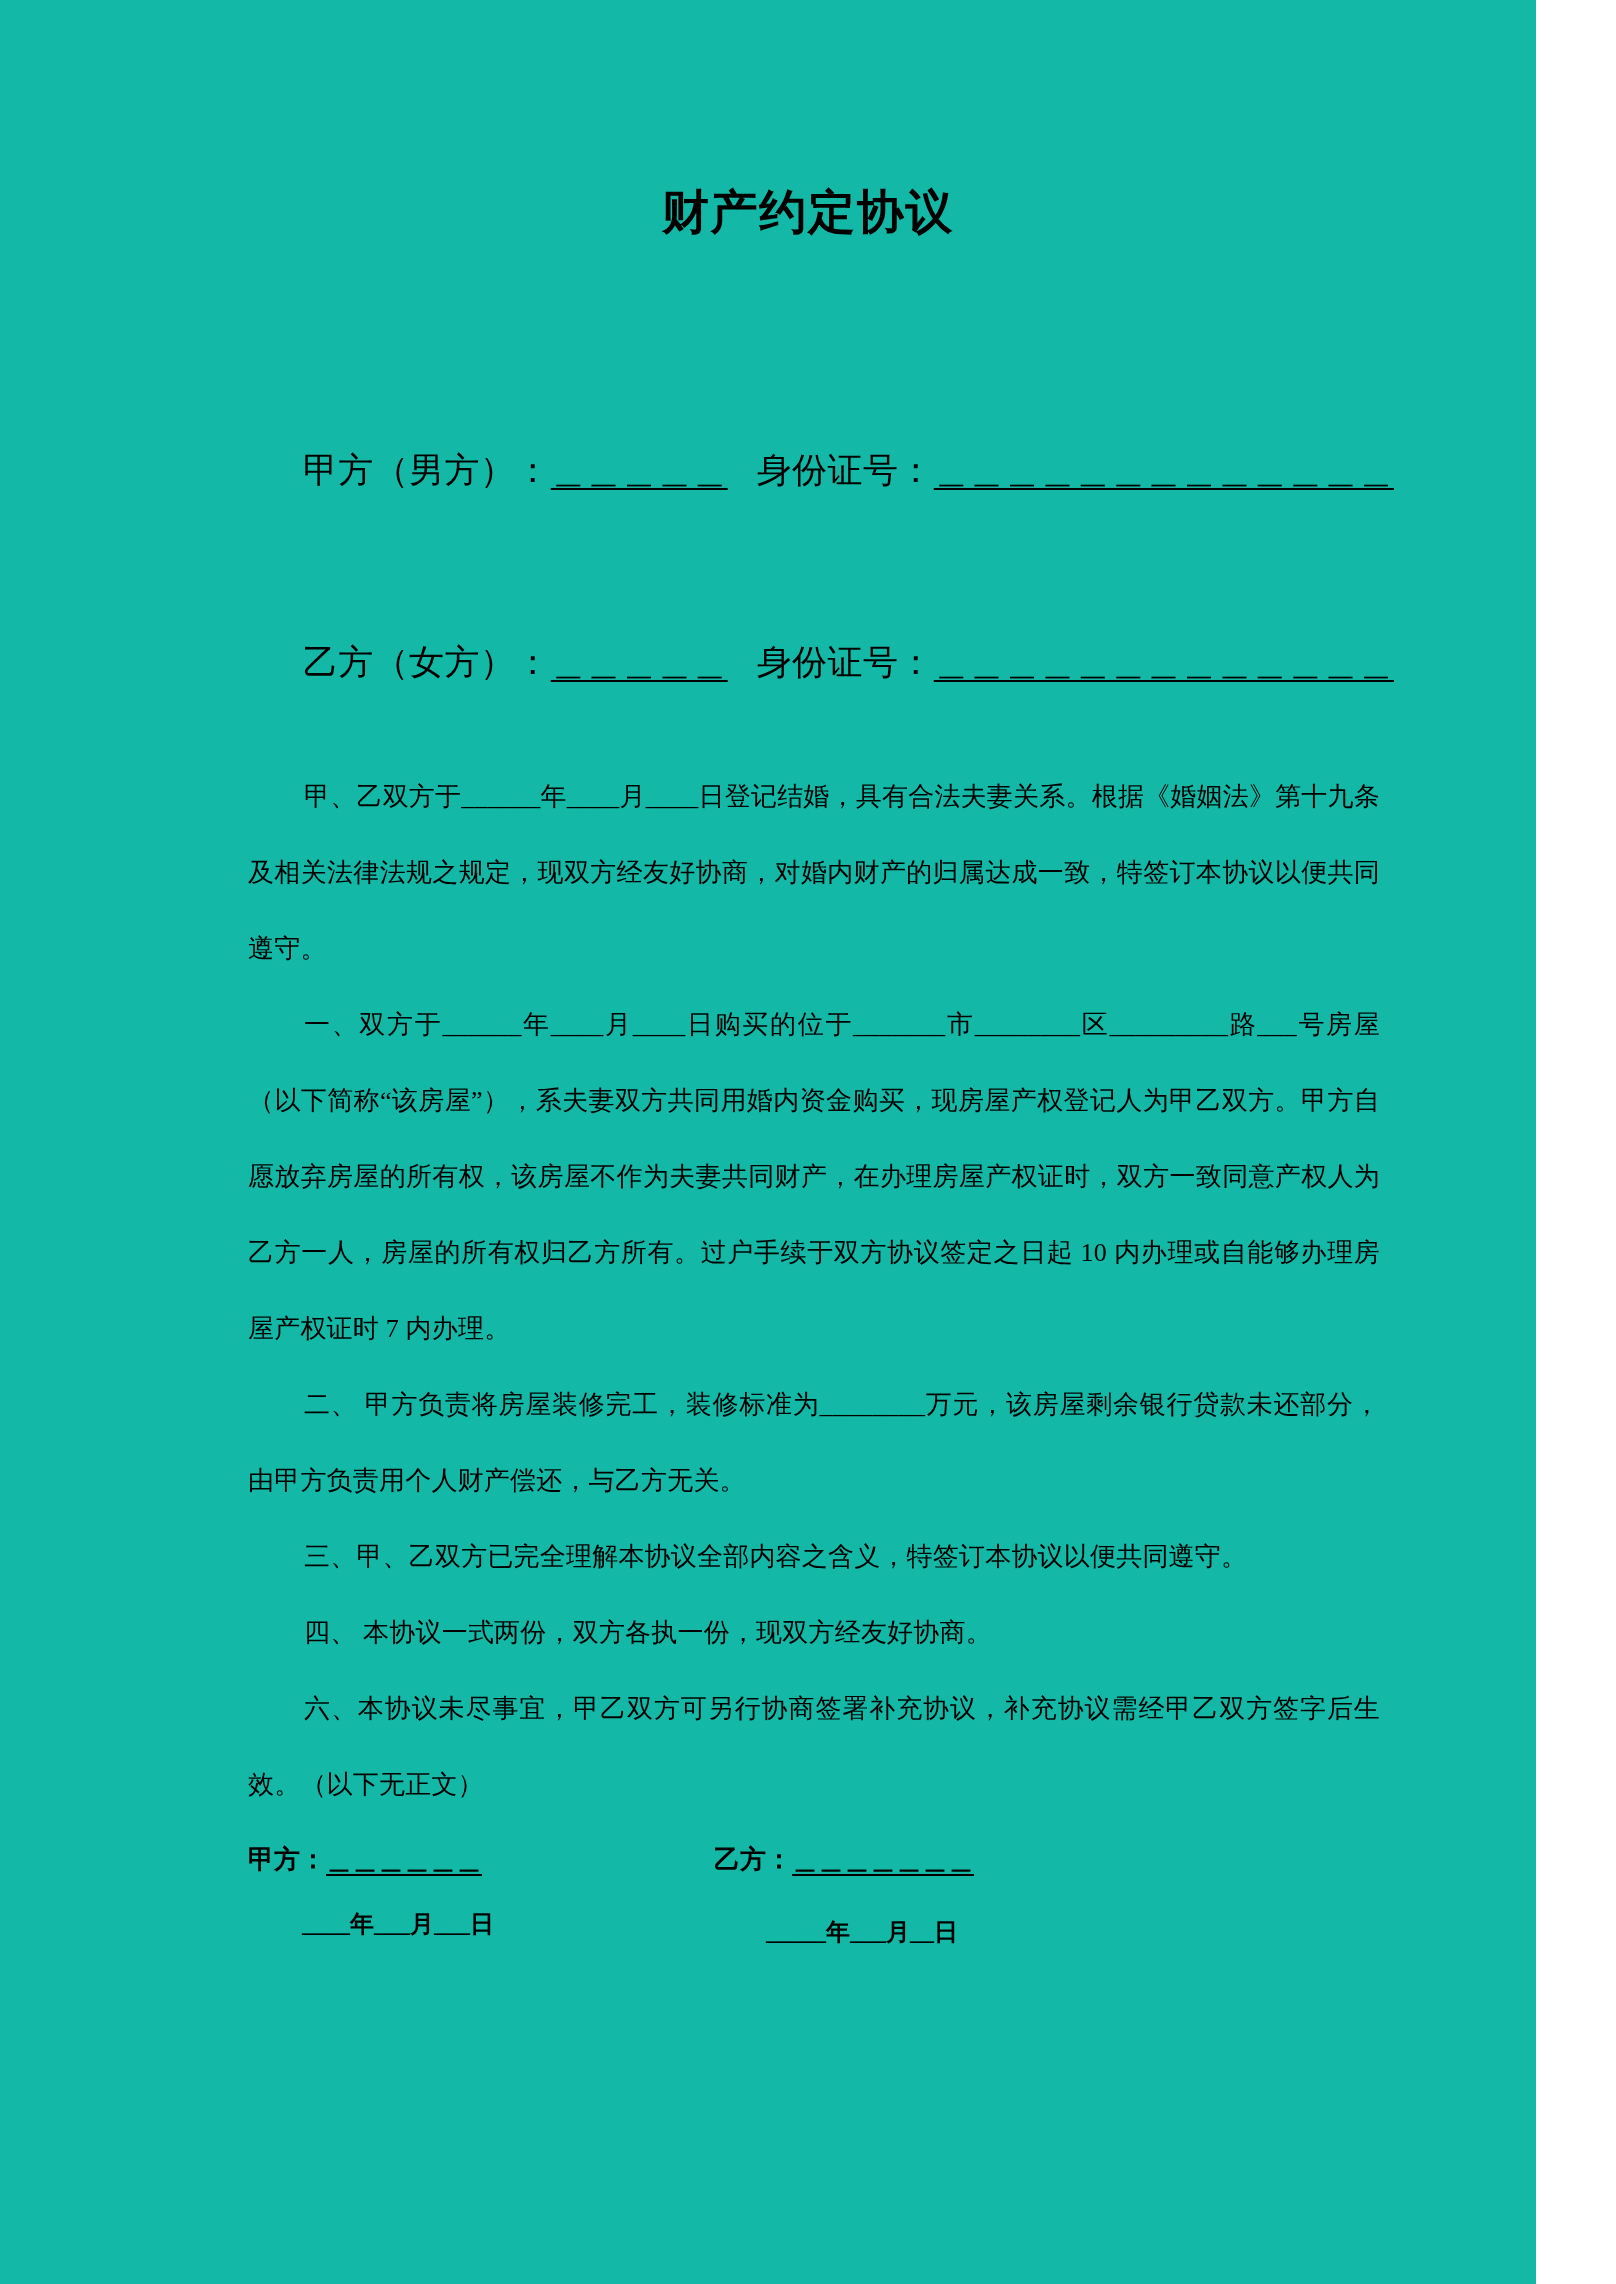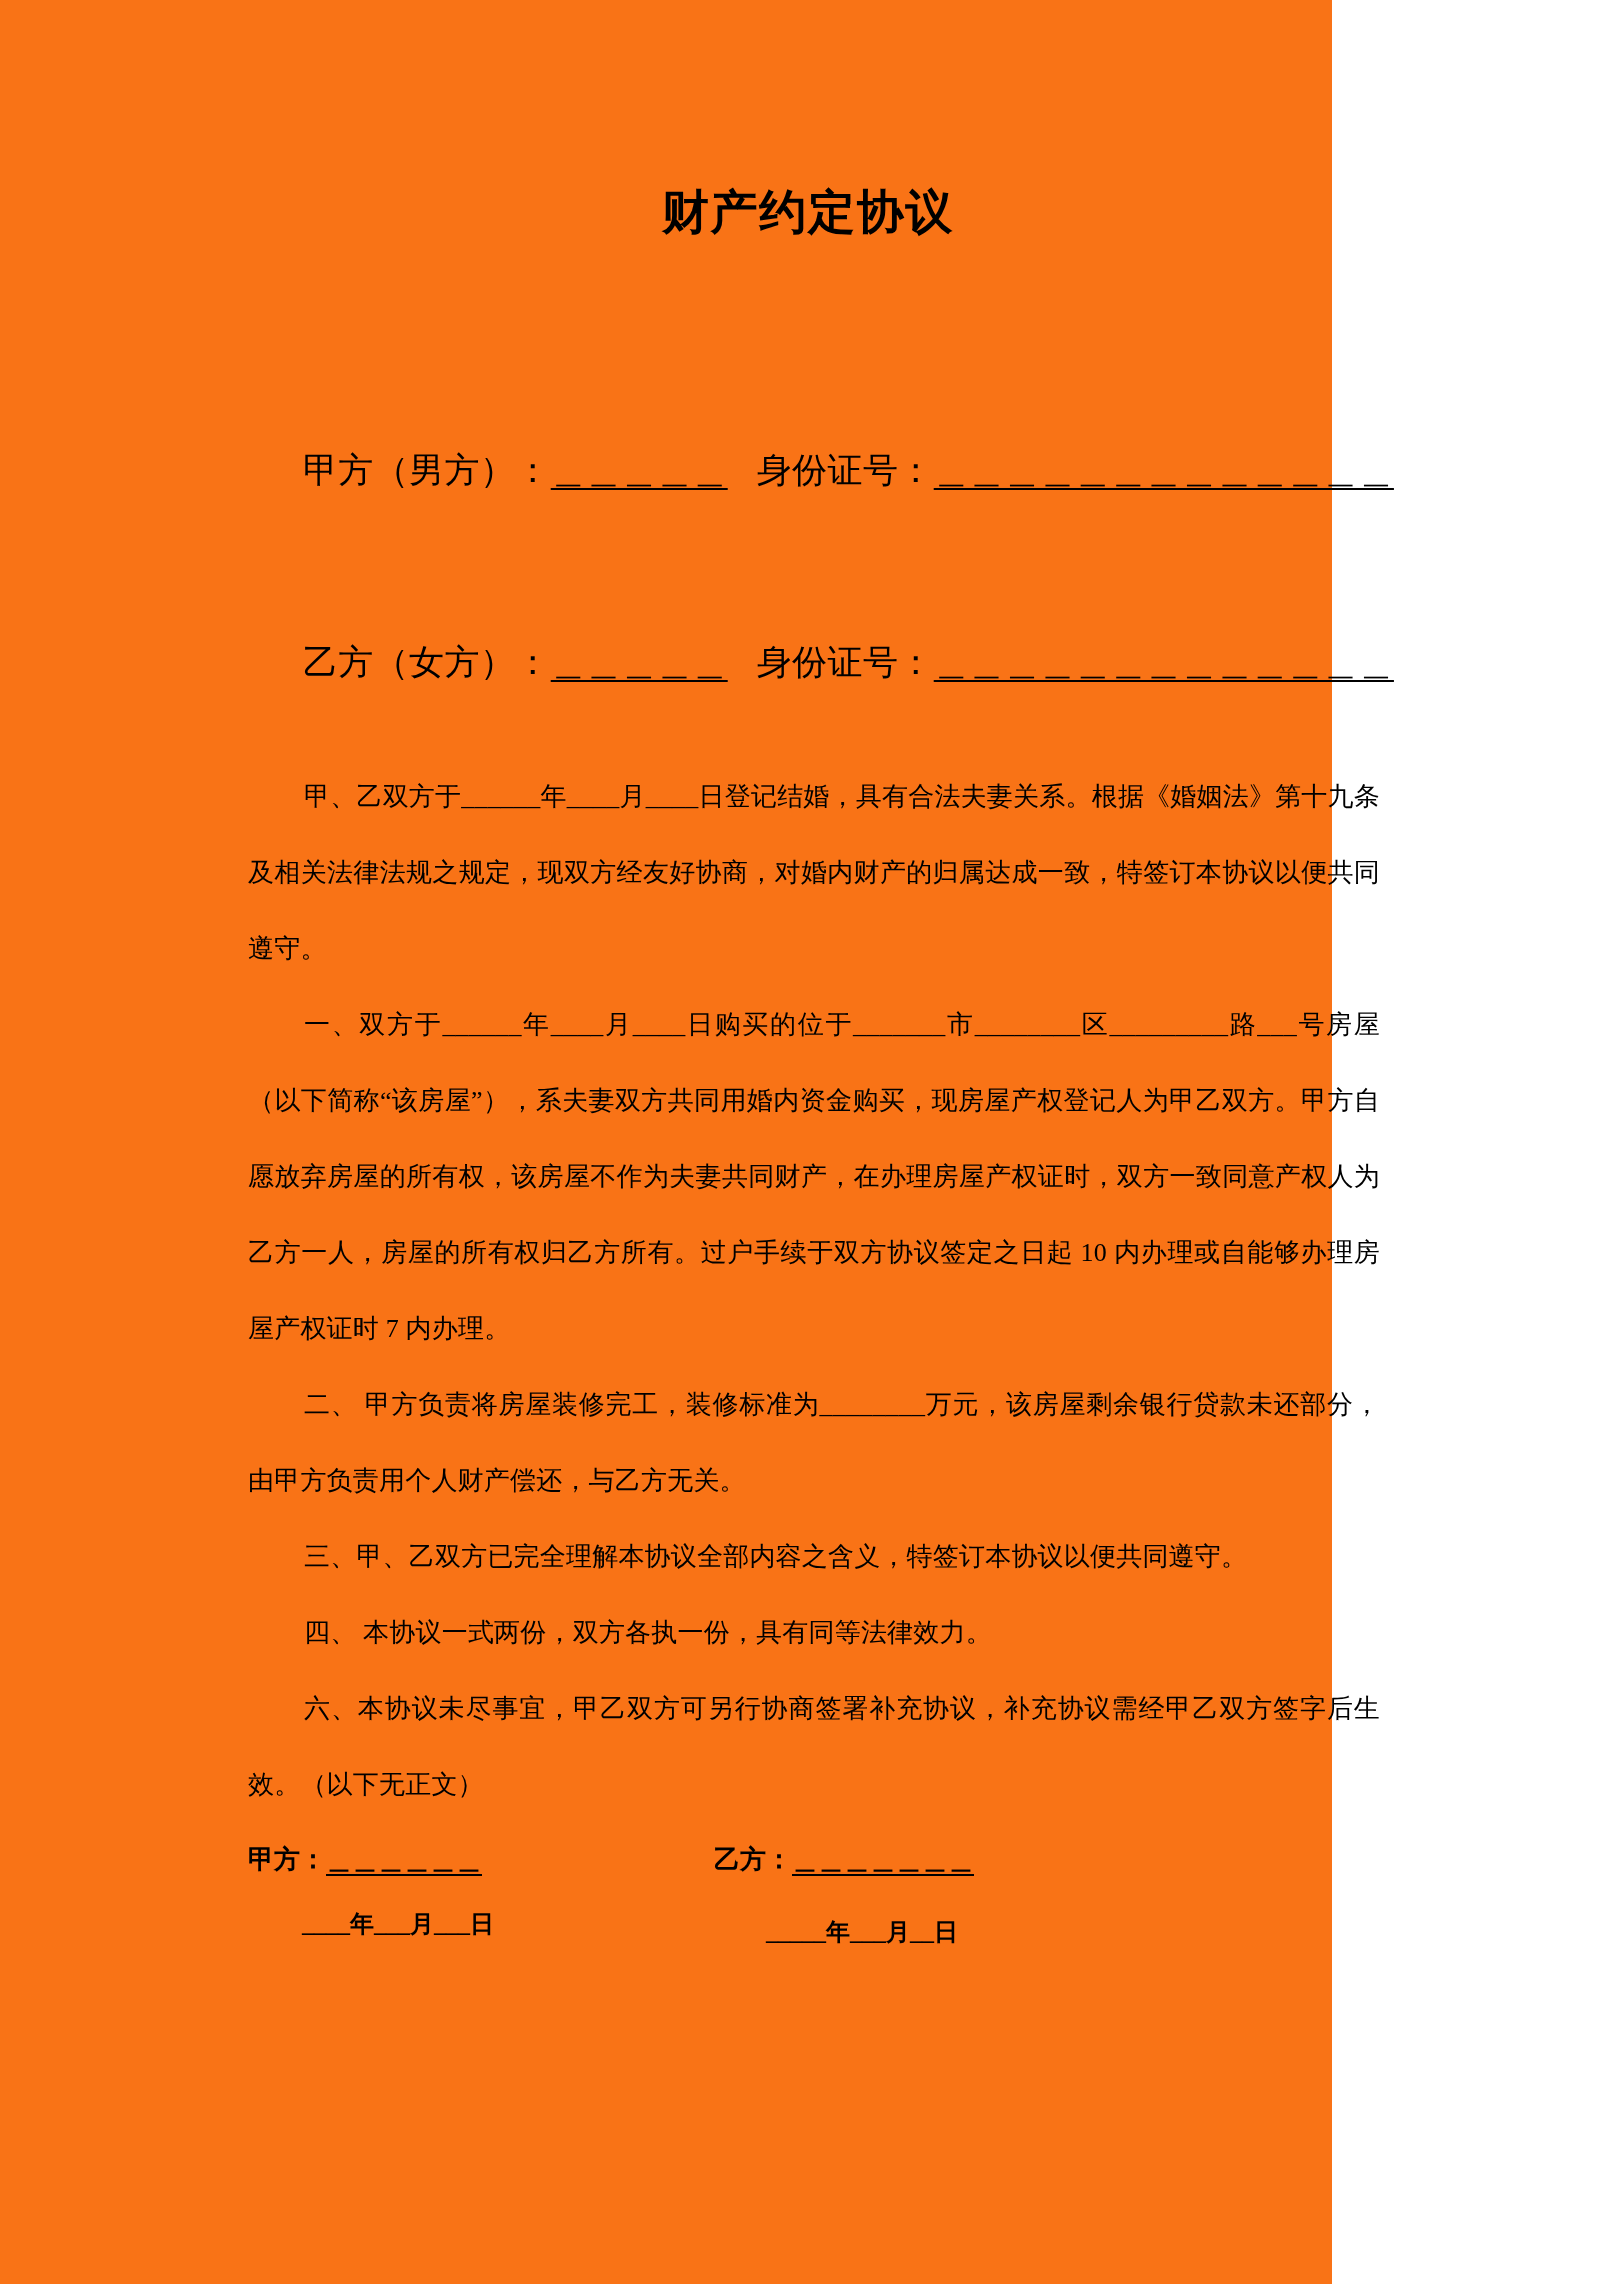--- a/index.html
+++ b/index.html
@@ -11,23 +11,23 @@
     width: 1616px;
     height: 2284px;
     font-family: "Liberation Serif", "DejaVu Serif", serif;
     color: #000000;
     position: relative;
     overflow: hidden;
   }
 
   .page {
     position: relative;
-    width: 1332px;
+    width: 1536px;
     height: 2284px;
-    background: #f97316;
+    background: #14b8a6;
     box-sizing: border-box;
   }
 
   
   .doc-title {
     position: absolute;
     top: 184px;
     left: 0;
     width: 1616px;
     text-align: center;
@@ -113,21 +113,21 @@
     </div>
 
     <p class="para indent">甲、乙双方于______年____月____日登记结婚，具有合法夫妻关系。根据《婚姻法》第十九条及相关法律法规之规定，现双方经友好协商，对婚内财产的归属达成一致，特签订本协议以便共同遵守。</p>
 
     <p class="para indent">一、双方于______年____月____日购买的位于_______市________区_________路___号房屋（以下简称“该房屋”），系夫妻双方共同用婚内资金购买，现房屋产权登记人为甲乙双方。甲方自愿放弃房屋的所有权，该房屋不作为夫妻共同财产，在办理房屋产权证时，双方一致同意产权人为乙方一人，房屋的所有权归乙方所有。过户手续于双方协议签定之日起 10 内办理或自能够办理房屋产权证时 7 内办理。</p>
 
     <p class="para indent">二、 甲方负责将房屋装修完工，装修标准为________万元，该房屋剩余银行贷款未还部分，由甲方负责用个人财产偿还，与乙方无关。</p>
 
     <p class="para indent">三、甲、乙双方已完全理解本协议全部内容之含义，特签订本协议以便共同遵守。</p>
 
-    <p class="para indent">四、 本协议一式两份，双方各执一份，具有同等法律效力。</p>
+    <p class="para indent">四、 本协议一式两份，双方各执一份，现双方经友好协商。</p>
 
 
     <p class="para indent">六、本协议未尽事宜，甲乙双方可另行协商签署补充协议，补充协议需经甲乙双方签字后生效。（以下无正文）</p>
   </div>
 
   <div class="sign-block">
     <div class="sign-row">
       <span class="sign-left"><span>甲方：</span><span class="ul">＿＿＿＿＿＿</span></span>
       <span class="sign-right"><span>乙方：</span><span class="ul">＿＿＿＿＿＿＿</span></span>
     </div>

